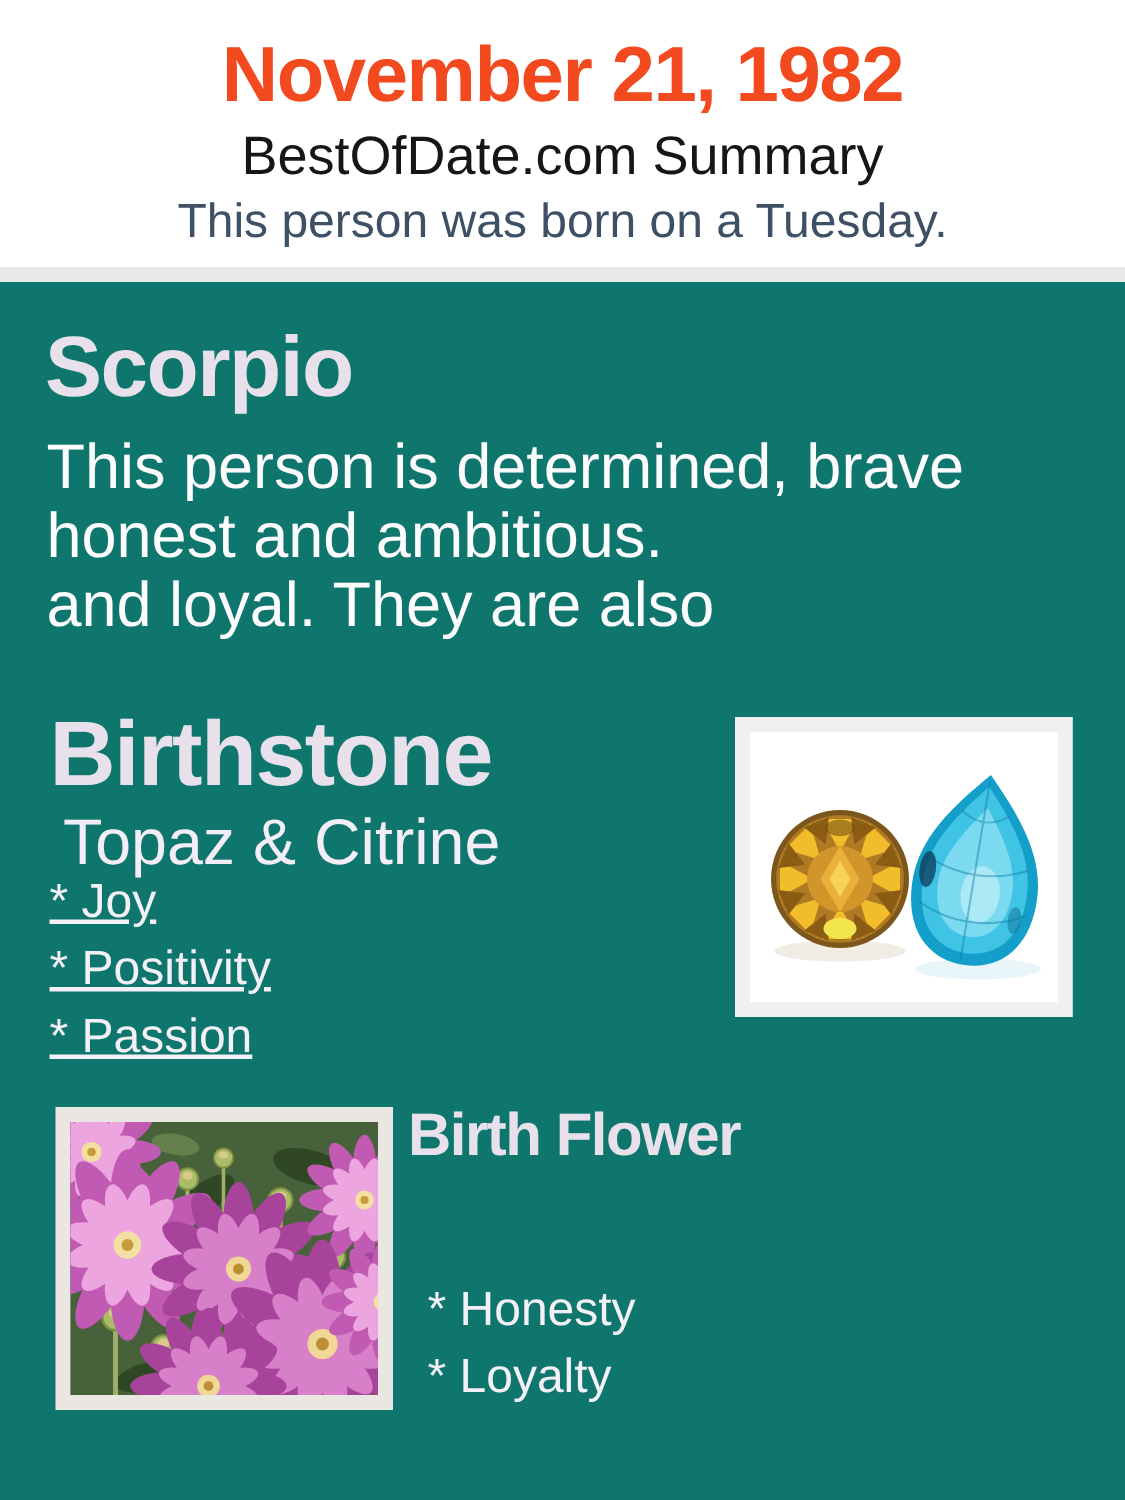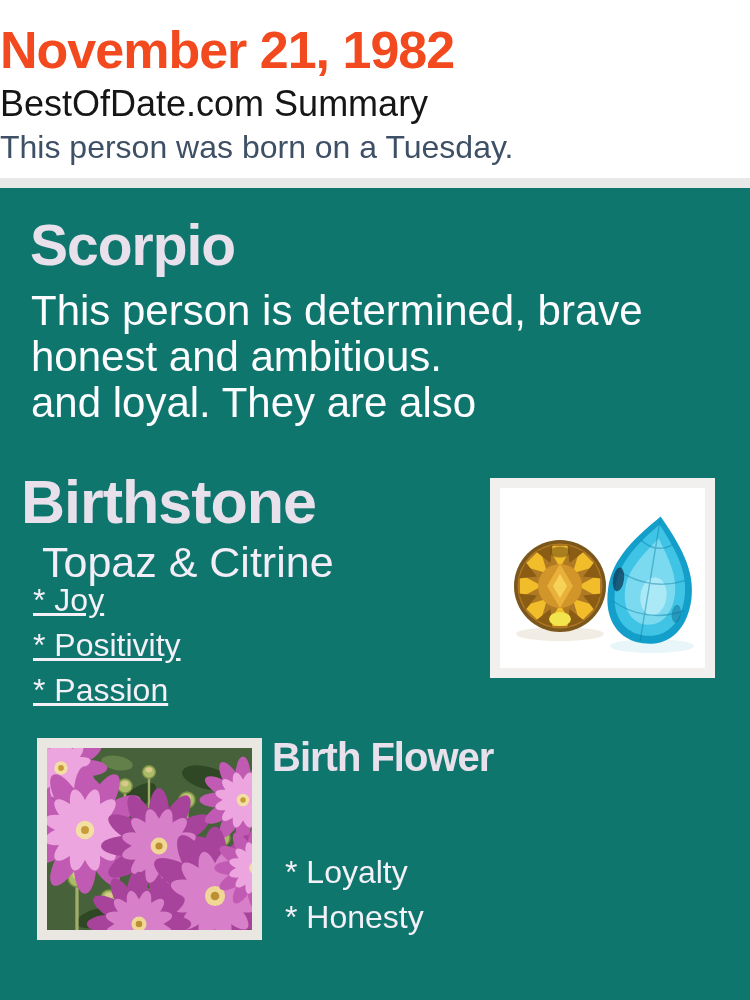--- a/index.html
+++ b/index.html
@@ -2,30 +2,30 @@
 <html><head>
 <meta charset="utf-8">
 <style>
   html,body{margin:0;padding:0;background:#ffffff;}
   .page{
     position:relative;width:750px;height:1000px;overflow:hidden;
     font-family:"Liberation Sans","DejaVu Sans",sans-serif;
     background:#ffffff;
   }
   
-  .header{position:absolute;left:0;top:0;width:750px;height:229px;background:#ffffff;}
+  .header{position:absolute;left:0;top:0;width:750px;height:229px;background:#ffffff;text-align:center;}
   .date-title{margin-top:22px;font-size:52px;line-height:56px;font-weight:700;color:#F2491E;letter-spacing:-1px;}
   .site-title{margin-top:6px;font-size:36px;line-height:40px;font-weight:400;color:#161616;}
   .born-day{margin-top:5px;font-size:32px;line-height:36px;font-weight:400;color:#3E5065;}
   .divider{position:absolute;left:0;top:178px;width:750px;height:10px;background:#E8E8E8;}
   
   .purple{position:absolute;left:0;top:188px;width:750px;height:812px;background:#0f766e;}
   .sec-heading{position:absolute;margin:0;font-weight:700;color:#E8E1EC;letter-spacing:-1px;line-height:1.05;}
   #zodiac-heading{left:30px;top:28px;font-size:57px;}
-  #birthstone-heading{left:21px;top:282px;font-size:61px;}
+  #birthstone-heading{left:33px;top:282px;font-size:61px;}
   #flower-heading{left:272px;top:548px;font-size:40px;}
   .zodiac-desc{position:absolute;left:31px;top:100px;font-size:42px;line-height:46px;color:#FCFBFE;}
   .zodiac-desc span{display:block;}
   .sub-name{position:absolute;font-size:43px;line-height:48px;color:#F2EDF6;}
   #birthstone-names{left:42px;top:350px;}
   #flower-name{left:285px;top:612px;}
   .trait-list{position:absolute;list-style:none;margin:0;padding:0;font-size:32px;color:#F4F0F7;}
   .trait-list li{line-height:45px;height:45px;}
   #birthstone-traits{left:33px;top:390px;text-decoration:underline;}
   #flower-traits{left:285px;top:662px;}
@@ -210,18 +210,18 @@
         <use href="#flowerB" transform="translate(112,98) scale(2.0)"></use>
         <use href="#flowerA" transform="translate(196,52) scale(1.5)"></use>
         <use href="#flowerB" transform="translate(168,148) scale(2.4)"></use>
         <use href="#flowerB" transform="translate(92,176) scale(1.8)"></use>
         <use href="#flowerA" transform="translate(208,120) scale(1.4)"></use>
       </svg>
     </figure>
 
     <h2 class="sec-heading" id="flower-heading">Birth Flower</h2>
     <ul class="trait-list" id="flower-traits">
+      <li>* Honesty</li>
       <li>* Loyalty</li>
-      <li>* Honesty</li>
     </ul>
 
   </div>
 </div>
 
 </body></html>

